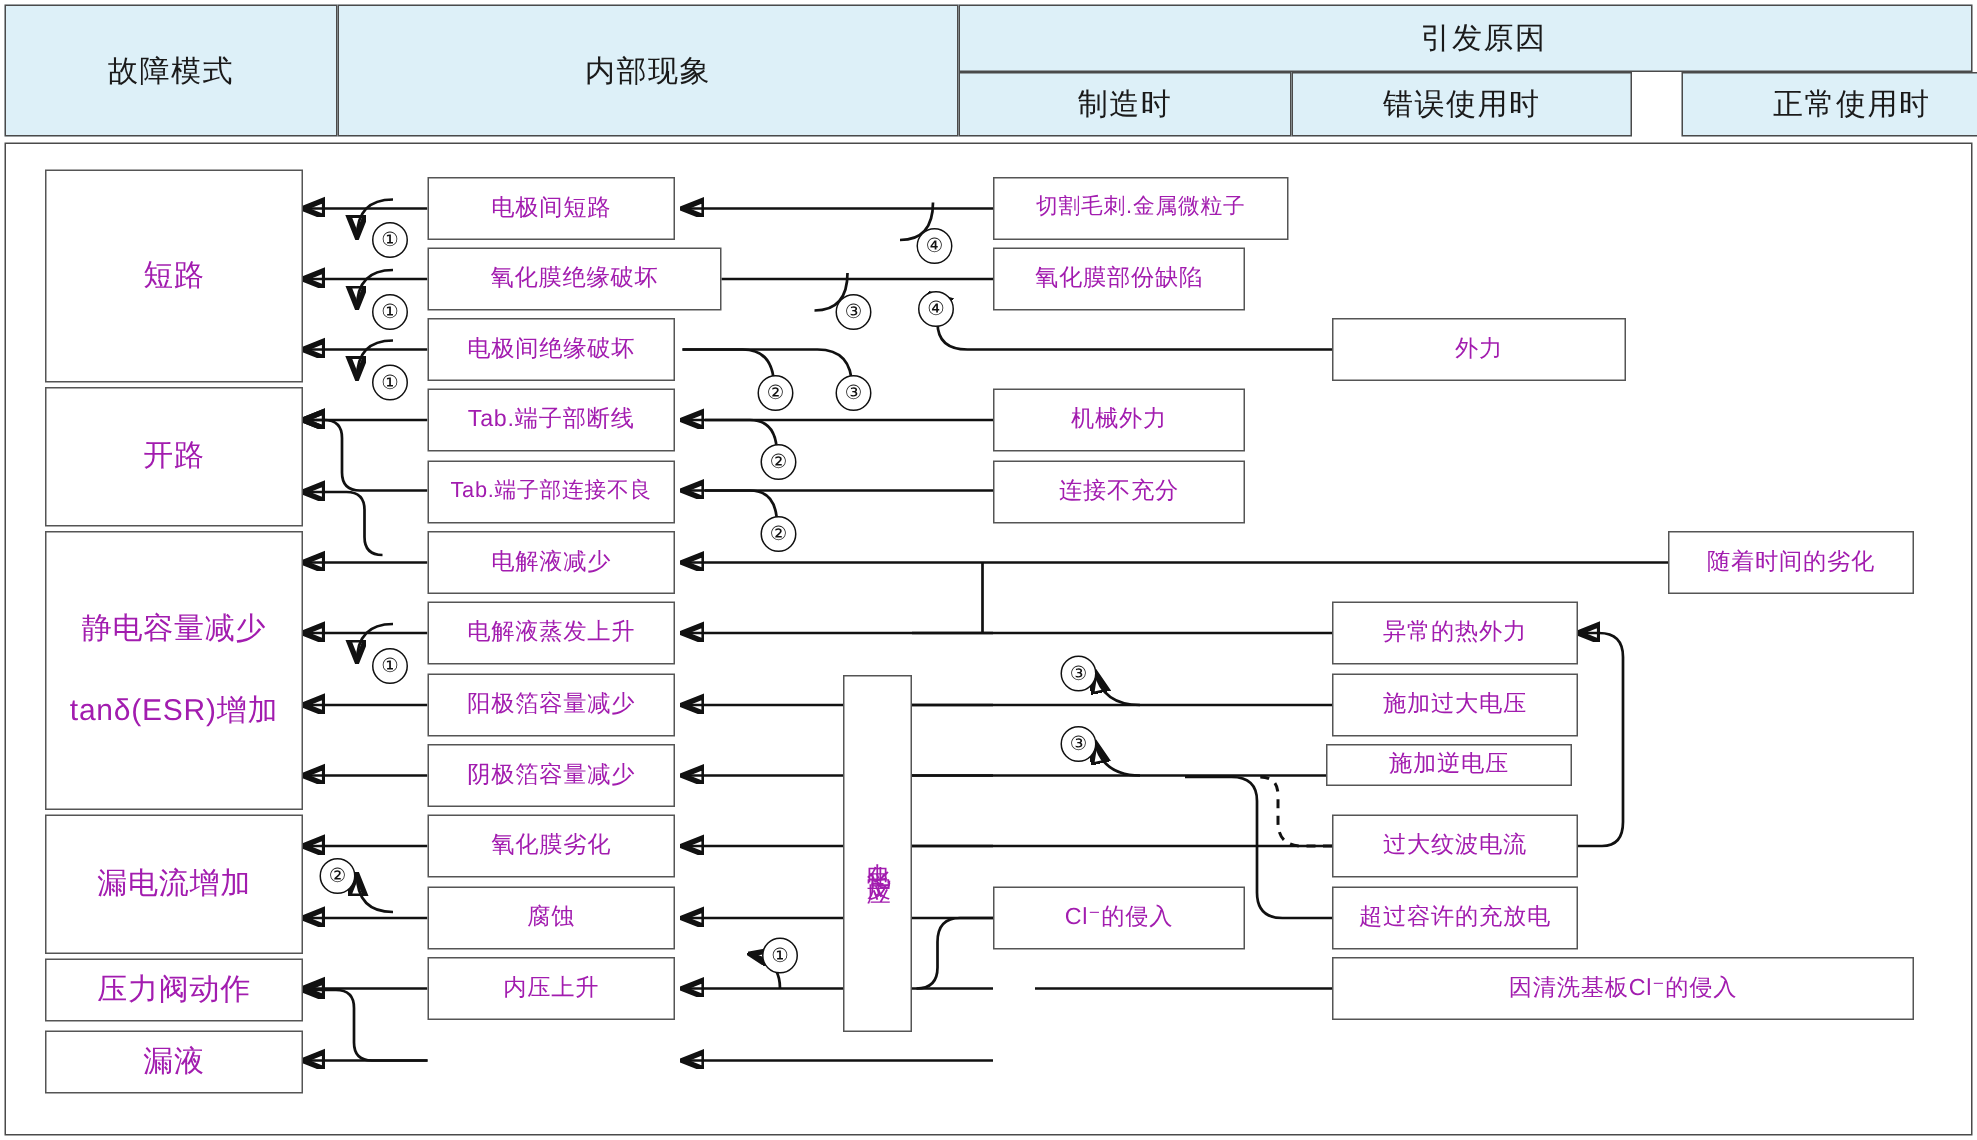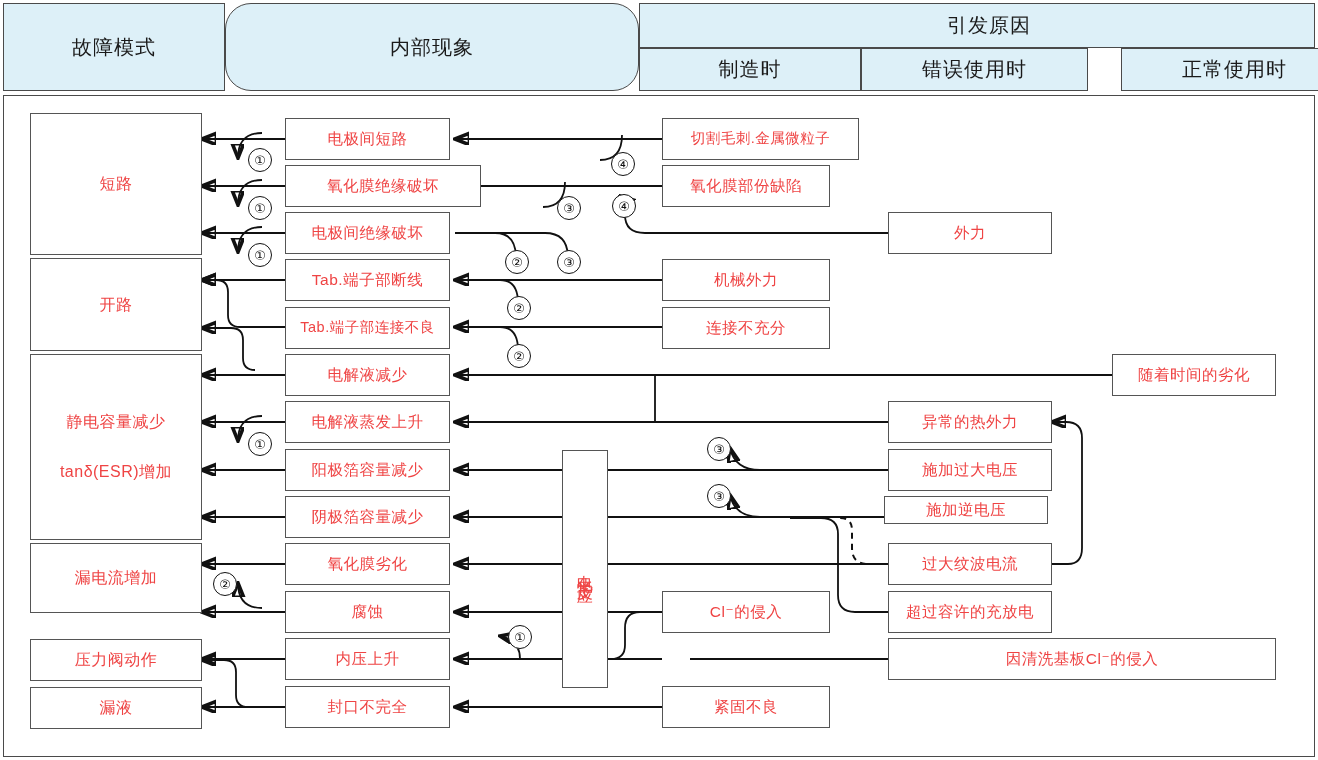--- a/index.html
+++ b/index.html
@@ -4,35 +4,35 @@
 <style>
   html,body{margin:0;padding:0;background:#fff;}
   body{font-family:"Liberation Sans","DejaVu Sans",sans-serif;}
   #root{position:relative;width:1318px;height:760px;overflow:hidden;background:#fff;}
 
   
   .hdr{position:absolute;box-sizing:border-box;background:#ddf0f8;
        border:1.6px solid #4a4a4a;display:flex;align-items:center;justify-content:center;
        font-size:20px;color:#1a1a1a;letter-spacing:1px;}
   .hdr-h1{position:absolute;left:3px;top:3px;width:222px;height:88px;}
-  .hdr-h2{position:absolute;left:225px;top:3px;width:414px;height:88px;border-radius:26px;}
+  .hdr-h2{position:absolute;left:225px;top:3px;width:414px;height:88px;}
   .hdr-h3{position:absolute;left:639px;top:3px;width:676px;height:45px;padding-left:24px;}
   .hdr-h4{position:absolute;left:639px;top:48px;width:222px;height:43px;}
   .hdr-h5{position:absolute;left:861px;top:48px;width:227px;height:43px;}
   .hdr-h6{position:absolute;left:1088px;top:48px;width:227px;height:43px;margin-left:33px;}
 
   
   .frame{position:absolute;left:3px;top:95px;width:1312px;height:662px;
          box-sizing:border-box;border:1.6px solid #4a4a4a;background:#fff;}
 
   
   .node{position:absolute;box-sizing:border-box;border:1.5px solid #555;background:#fff;
         display:flex;align-items:center;justify-content:center;text-align:center;
-        font-size:15.5px;color:#ef4444;letter-spacing:.5px;line-height:1.35;z-index:5;}
-  .node.big{font-size:16px;}
+        font-size:15.5px;color:#a21caf;letter-spacing:.5px;line-height:1.35;z-index:5;}
+  .node.big{font-size:20px;}
   .vert{writing-mode:vertical-rl;text-orientation:upright;letter-spacing:3px;font-size:16px;}
 
   
   svg.arrows{position:absolute;left:0;top:0;width:1318px;height:760px;z-index:2;
              pointer-events:none;}
   svg.arrows path,svg.arrows line{fill:none;stroke:#111;stroke-width:2;}
   svg.arrows .thin{stroke-width:1.8;}
   svg.arrows .dash{stroke-dasharray:6 5;stroke-width:2;}
 
   .circnum{position:absolute;width:22px;height:22px;border:1.6px solid #111;border-radius:50%;
@@ -143,50 +143,48 @@
 
   <div class="node big" style="left:30px;top:113px;width:172px;height:142px">短路</div>
 
   <div class="node big" style="left:30px;top:258px;width:172px;height:93px">开路</div>
 
   <div class="node big" style="left:30px;top:354px;width:172px;height:186px;flex-direction:column;gap:28px">
     <span>静电容量减少</span>
     <span>tanδ(ESR)增加</span>
   </div>
 
-  <div class="node big" style="left:30px;top:543px;width:172px;height:70px">漏电流增加</div>
+  <div class="node big" style="left:30px;top:543px;width:172px;height:93px">漏电流增加</div>
 
   <div class="node big" style="left:30px;top:639px;width:172px;height:42px">压力阀动作</div>
 
   <div class="node big" style="left:30px;top:687px;width:172px;height:42px">漏液</div>
 
   <div class="node" style="left:285px;top:118px;width:165px;height:42px">电极间短路</div>
   <div class="node" style="left:285px;top:165px;width:196px;height:42px">氧化膜绝缘破坏</div>
   <div class="node" style="left:285px;top:212px;width:165px;height:42px">电极间绝缘破坏</div>
   <div class="node" style="left:285px;top:259px;width:165px;height:42px">Tab.端子部断线</div>
   <div class="node" style="left:285px;top:307px;width:165px;height:42px;font-size:14.5px">Tab.端子部连接不良</div>
   <div class="node" style="left:285px;top:354px;width:165px;height:42px">电解液减少</div>
   <div class="node" style="left:285px;top:401px;width:165px;height:42px">电解液蒸发上升</div>
   <div class="node" style="left:285px;top:449px;width:165px;height:42px">阳极箔容量减少</div>
   <div class="node" style="left:285px;top:496px;width:165px;height:42px">阴极箔容量减少</div>
   <div class="node" style="left:285px;top:591px;width:165px;height:42px">腐蚀</div>
   <div class="node" style="left:285px;top:543px;width:165px;height:42px">氧化膜劣化</div>
   <div class="node" style="left:285px;top:638px;width:165px;height:42px">内压上升</div>
-  <div class="node" style="left:285px;top:686px;width:165px;height:42px">封口不完全</div>
 
   <div class="node vert" style="left:562px;top:450px;width:46px;height:238px">电化学反应</div>
 
   <div class="node" style="left:662px;top:118px;width:197px;height:42px;font-size:14.5px">切割毛刺.金属微粒子</div>
   <div class="node" style="left:662px;top:165px;width:168px;height:42px">氧化膜部份缺陷</div>
   <div class="node" style="left:662px;top:259px;width:168px;height:42px">机械外力</div>
   <div class="node" style="left:662px;top:591px;width:168px;height:42px">Cl⁻的侵入</div>
   <div class="node" style="left:662px;top:307px;width:168px;height:42px">连接不充分</div>
-  <div class="node" style="left:662px;top:686px;width:168px;height:42px">紧固不良</div>
-
-  <div class="node" style="left:888px;top:212px;width:164px;height:42px">外力</div>
+
+  <div class="node" style="left:888px;top:212px;width:196px;height:42px">外力</div>
   <div class="node" style="left:888px;top:401px;width:164px;height:42px">异常的热外力</div>
   <div class="node" style="left:888px;top:449px;width:164px;height:42px">施加过大电压</div>
   <div class="node" style="left:884px;top:496px;width:164px;height:28px">施加逆电压</div>
   <div class="node" style="left:888px;top:543px;width:164px;height:42px">过大纹波电流</div>
   <div class="node" style="left:888px;top:591px;width:164px;height:42px">超过容许的充放电</div>
   <div class="node" style="left:888px;top:638px;width:388px;height:42px">因清洗基板Cl⁻的侵入</div>
 
   <div class="node" style="left:1112px;top:354px;width:164px;height:42px">随着时间的劣化</div>
 
   <div class="circnum" style="left:248px;top:148px">①</div>

